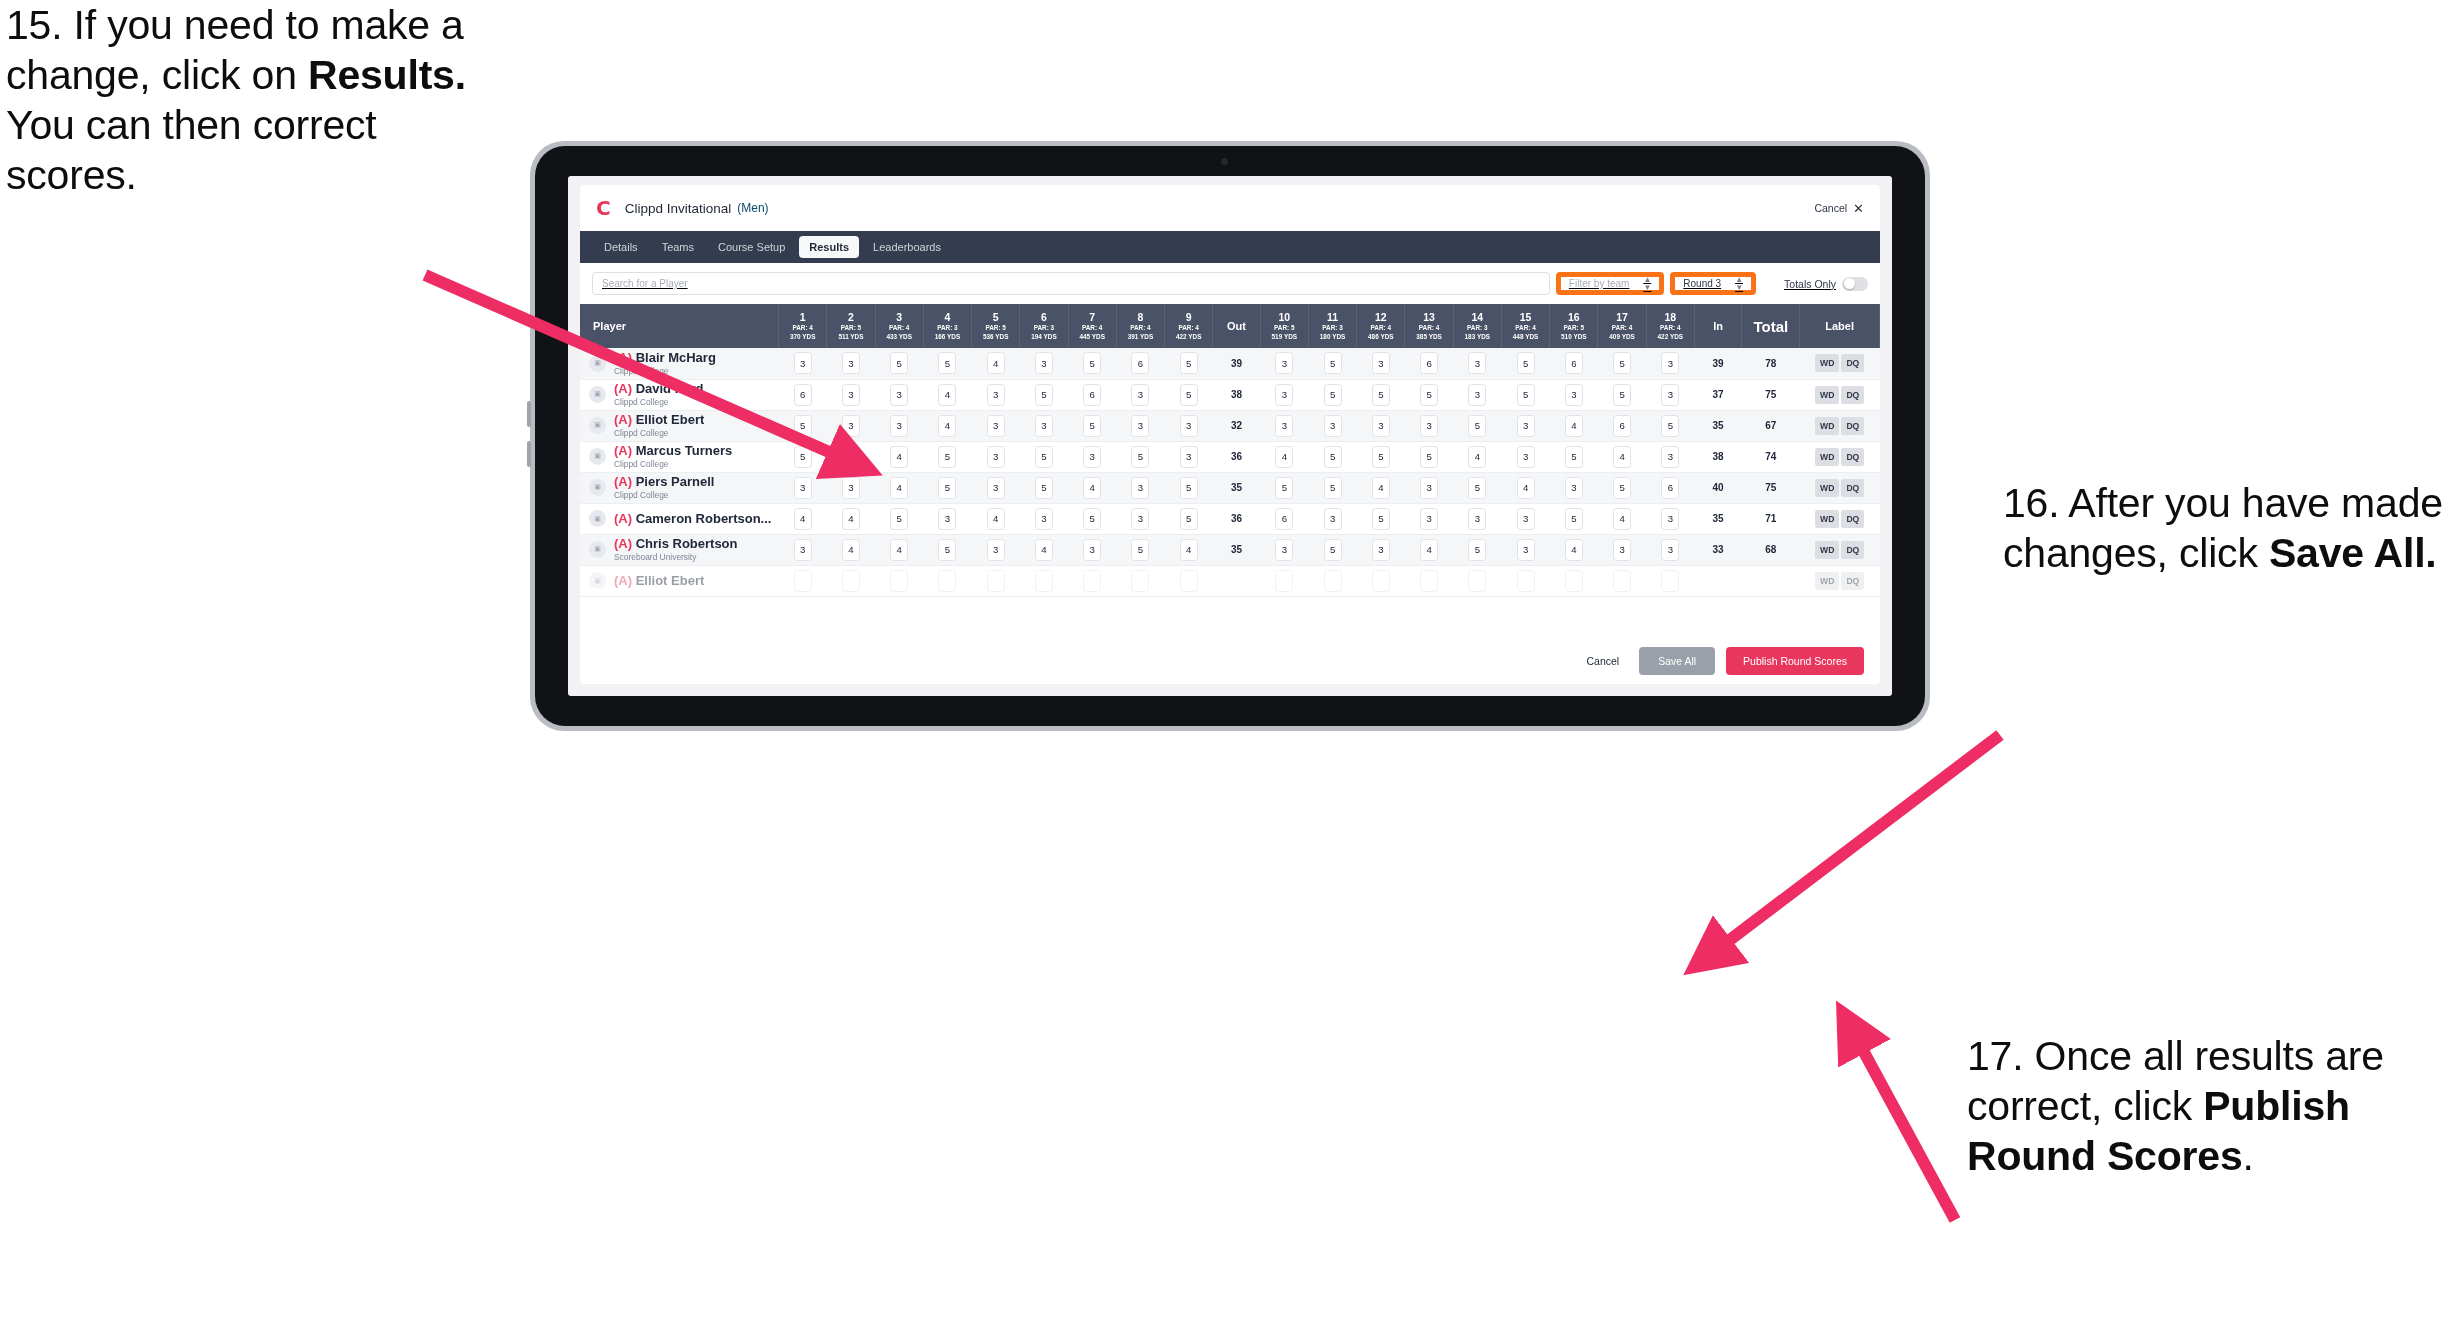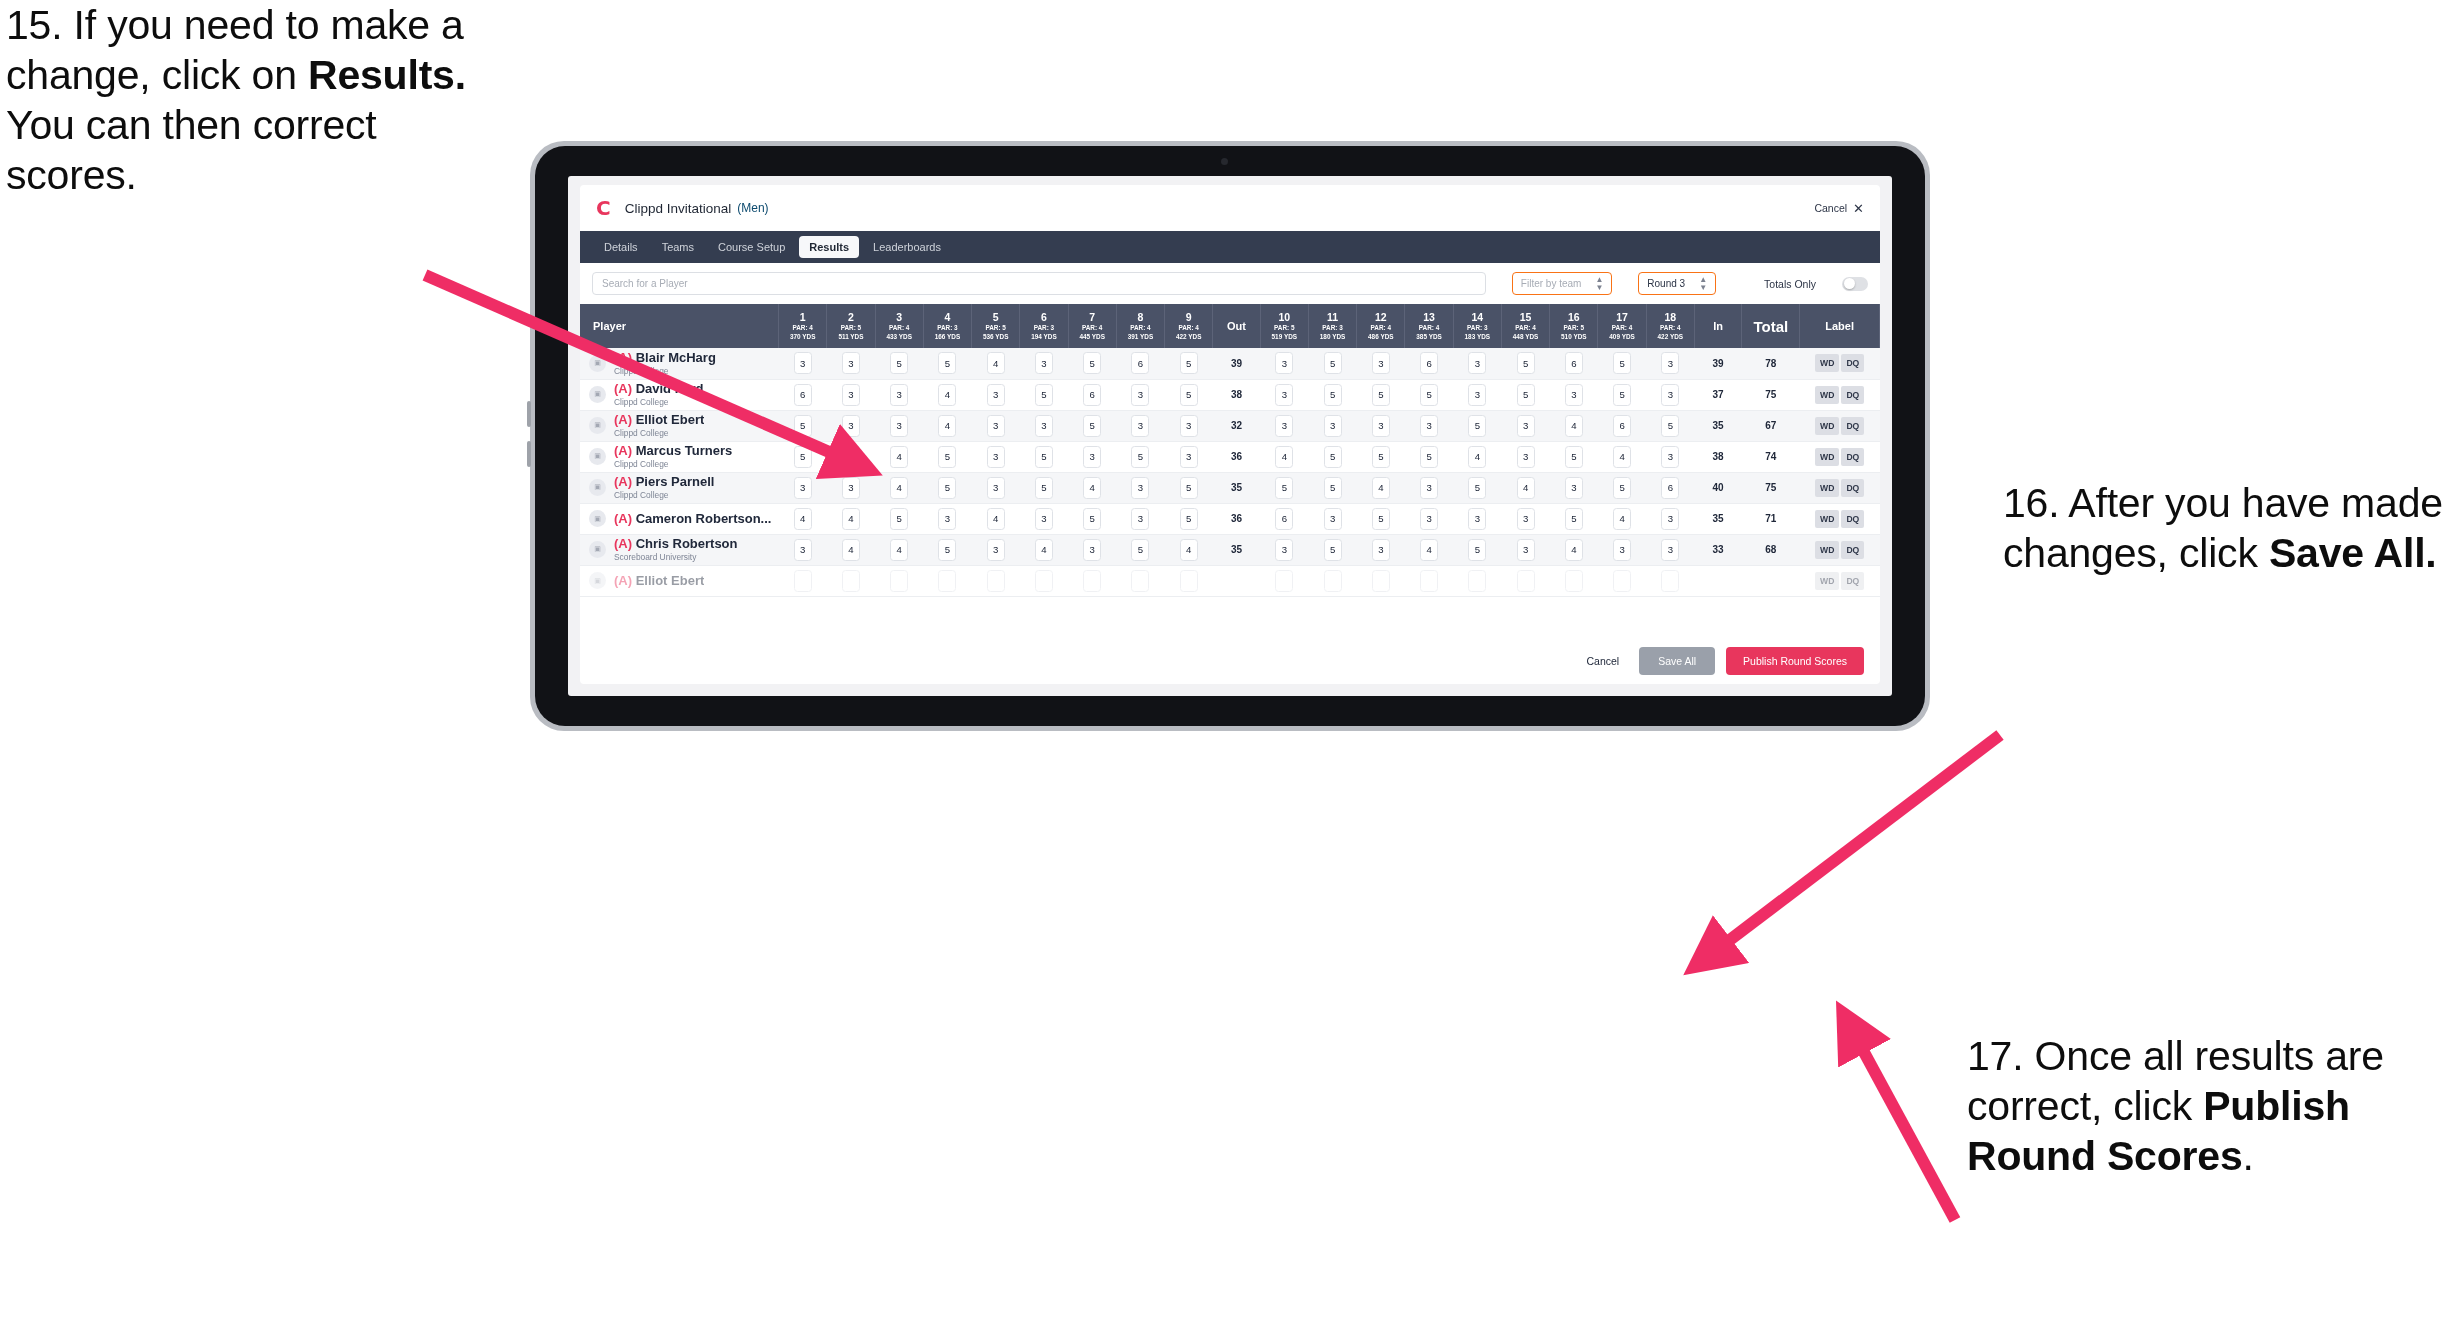--- a/index.html
+++ b/index.html
@@ -118,30 +118,30 @@
     background:#343d50; height:32px; margin: 0 12px;
     display:flex; align-items:center; padding-left:14px; gap:4px;
     flex:0 0 auto;
   }
   .subtab { font-size:11px; color:#cfd3da; padding:5px 10px; border-radius:4px; cursor:pointer; }
   .subtab.active { background:#f7f8fa; color:#1f2633; font-weight:700; }
 
   
   .filterbar {
     background:#fff; margin: 0 12px; padding: 9px 12px;
-    display:flex; align-items:center; gap:26px; flex:0 0 auto;
+    display:flex; align-items:center; gap:6px; flex:0 0 auto;text-decoration:underline;
   }
   .search-input {
     flex: 1 1 auto; height:23px; border:1px solid #dcdfe4; border-radius:4px;
     background:#fff; font-size:10px; color:#9aa0ab; padding:0 9px;
     font-family:"Liberation Sans", sans-serif;
   }
   .search-input::placeholder { color:#a7acb5; }
   .sel {
-    height:23px; border:1px solid #f97316; border-radius:4px; background:#fff;
+    height:23px; border:5px solid #f97316; border-radius:4px; background:#fff;
     font-size:10px; color:#2c3446; padding:0 8px; display:flex; align-items:center;
     gap:14px; cursor:pointer;
   }
   .sel.muted { color:#a7acb5; }
   .sel .chev { font-size:8px; color:#7c8290; line-height:1; }
   .totals-lbl { font-size:10.5px; color:#2c3446; margin-left:22px; }
   .toggle {
     width:26px; height:14px; border-radius:8px; background:#dfe1e5;
     position:relative; cursor:pointer;
   }

